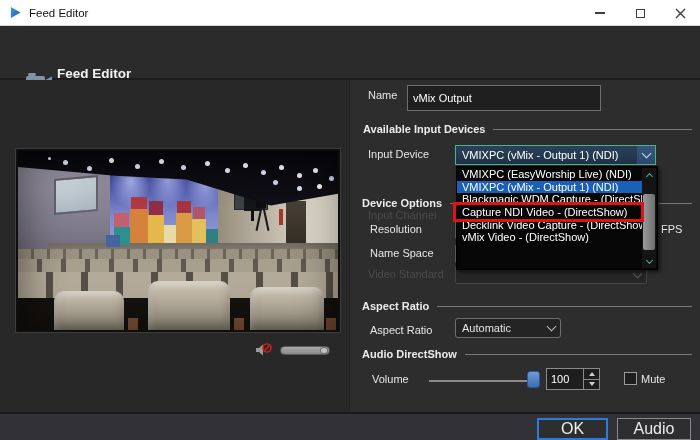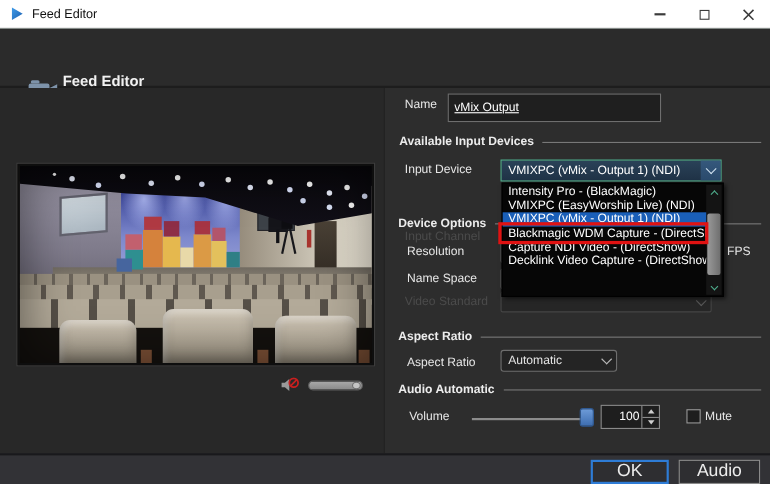--- a/index.html
+++ b/index.html
@@ -1,18 +1,18 @@
 <!DOCTYPE html>
 <html><head>
 <meta charset="utf-8">
 <style>
   * { box-sizing: border-box; margin: 0; padding: 0; }
   html,body { width:700px; height:440px; overflow:hidden; background:#2a2a2a;
               font-family:"Liberation Sans", sans-serif; }
-  .window { position:relative; width:700px; height:312px; background:#14532d;
+  .window { position:relative; width:700px; height:312px; background:#ef4444;
             outline:1px solid #1a1a1a; }
 
   
   .titlebar { position:absolute; left:0; top:0; width:700px; height:26px; background:#ffffff;
               display:flex; align-items:center; border-bottom:1px solid #d8d8d8; }
   .app-icon { width:13px; height:13px; margin-left:9px; }
   .titlebar-text { font-size:11.5px; color:#111; margin-left:7px; }
   .win-controls { position:absolute; right:0; top:0; height:26px; display:flex; }
   .win-btn { width:40px; height:26px; display:flex; align-items:center; justify-content:center; cursor:pointer; }
   .glyph-min { width:10px; height:2px; background:#3c3c3c; }
@@ -104,21 +104,21 @@
   .mini-thumb { position:absolute; right:1px; top:0px; width:8px; height:7px; border-radius:50%;
                 background:#c4c4c4; border:1px solid #6f6f6f; }
 
   
   .lbl { position:absolute; font-size:11px; color:#e6e6e6; white-space:nowrap; }
   .lbl-disabled { color:#4b4b4b; }
   .group { position:absolute; display:flex; align-items:center; font-size:11px; font-weight:bold; color:#ececec; }
   .group .gline { flex:1; height:1px; background:#787878; margin-left:8px; }
 
   .text-input { position:absolute; background:#1f1f1f; border:1px solid #6e6e6e; color:#fff;
-                font-size:11px; padding:12px 5px; font-family:"Liberation Sans",sans-serif;text-decoration:underline; }
+                font-size:11px; padding:12px 5px; font-family:"Liberation Sans",sans-serif; }
 
   .chev { width:7px; height:7px; border-right:1.6px solid #b9b9b9; border-bottom:1.6px solid #b9b9b9;
           transform:rotate(45deg); display:inline-block; }
 
   .combo { position:absolute; height:20px; border:1px solid #5f5f5f; background:#242424; border-radius:2px;
            display:flex; align-items:center; cursor:pointer; }
   .combo .ctext { flex:1; font-size:11px; color:#e4e4e4; padding:0 6px; white-space:nowrap; overflow:hidden; }
   .combo .cbtn { width:18px; height:100%; display:flex; align-items:center; justify-content:center; }
   .combo .cbtn .chev { margin-top:-3px; }
   .combo-focused { border:1px solid #4fae8d; background:linear-gradient(180deg,#2a4258,#1f3246); border-radius:0; }
@@ -146,21 +146,21 @@
 
   .red-annotation { position:absolute; left:453px; top:122px; width:191px; height:20px;
                     border:3px solid #e01212; z-index:11; pointer-events:none; }
 
   
   .slider-track { position:absolute; left:429px; top:300px; width:108px; height:2px; background:#8c8c8c; cursor:pointer; }
   .slider-handle { position:absolute; left:527px; top:291px; width:13px; height:17px; border-radius:3px;
                    background:linear-gradient(180deg,#6d9bd8,#3d6db0); border:1px solid #2f5a94; cursor:pointer; }
   .numbox { position:absolute; left:546px; top:288px; width:54px; height:22px; background:#1e1e1e;
             border:1px solid #8a8a8a; display:flex; }
-  .numbox .nval { flex:1; font-size:11px; color:#fff; line-height:20px; padding-left:16px; }
+  .numbox .nval { flex:1; font-size:11px; color:#fff; line-height:20px; padding-left:4px; }
   .spinner { width:16px; border-left:1px solid #8a8a8a; display:flex; flex-direction:column; }
   .spin-btn { flex:1; display:flex; align-items:center; justify-content:center; cursor:pointer; }
   .spin-btn + .spin-btn { border-top:1px solid #8a8a8a; }
   .tri-up { width:0; height:0; border-left:3.5px solid transparent; border-right:3.5px solid transparent;
             border-bottom:4.5px solid #cfcfcf; }
   .tri-down { width:0; height:0; border-left:3.5px solid transparent; border-right:3.5px solid transparent;
               border-top:4.5px solid #cfcfcf; }
   .checkbox { position:absolute; left:624px; top:292px; width:13px; height:13px; background:#1e1e1e;
               border:1px solid #9a9a9a; cursor:pointer; }
 
@@ -328,21 +328,21 @@
       </div>
       <span class="lbl" style="left:20px; top:244px;">Aspect Ratio</span>
       <div class="combo" style="left:105px; top:238px; width:106px; border-radius:3px; border-color:#6e6e6e;">
         <span class="ctext">Automatic</span>
         <span class="cbtn">
             <span class="chev"></span>
           </span>
       </div>
 
       <div class="group" style="left:12px; top:268px; width:330px;">
-        <span>Audio Automatic</span>
+        <span>Audio DirectShow</span>
           <span class="gline"></span>
       </div>
       <span class="lbl" style="left:22px; top:293px;">Volume</span>
     </div>
 
     <div class="slider-track"></div>
     <div class="slider-handle"></div>
     <div class="numbox">
       <span class="nval">100</span>
       <span class="spinner">
@@ -352,26 +352,26 @@
         <span class="spin-btn">
             <span class="tri-down"></span>
           </span>
       </span>
     </div>
     <div class="checkbox"></div>
     <span class="lbl" style="left:641px; top:293px;">Mute</span>
 
     <div class="dd-list">
       <div class="dd-items">
-        <div class="dd-item">Intensity Pro - (BlackMagic)</div>
         <div class="dd-item">VMIXPC (EasyWorship Live) (NDI)</div>
         <div class="dd-item dd-item-selected">VMIXPC (vMix - Output 1) (NDI)</div>
         <div class="dd-item">Blackmagic WDM Capture - (DirectShow)</div>
         <div class="dd-item">Capture NDI Video - (DirectShow)</div>
         <div class="dd-item">Decklink Video Capture - (DirectShow)</div>
+        <div class="dd-item">vMix Video - (DirectShow)</div>
       </div>
       <div class="dd-scroll">
         <div class="dd-arrow dd-up">
             <span class="chev"></span>
           </div>
         <div class="dd-thumb"></div>
         <div class="dd-arrow dd-down">
             <span class="chev"></span>
           </div>
       </div>

